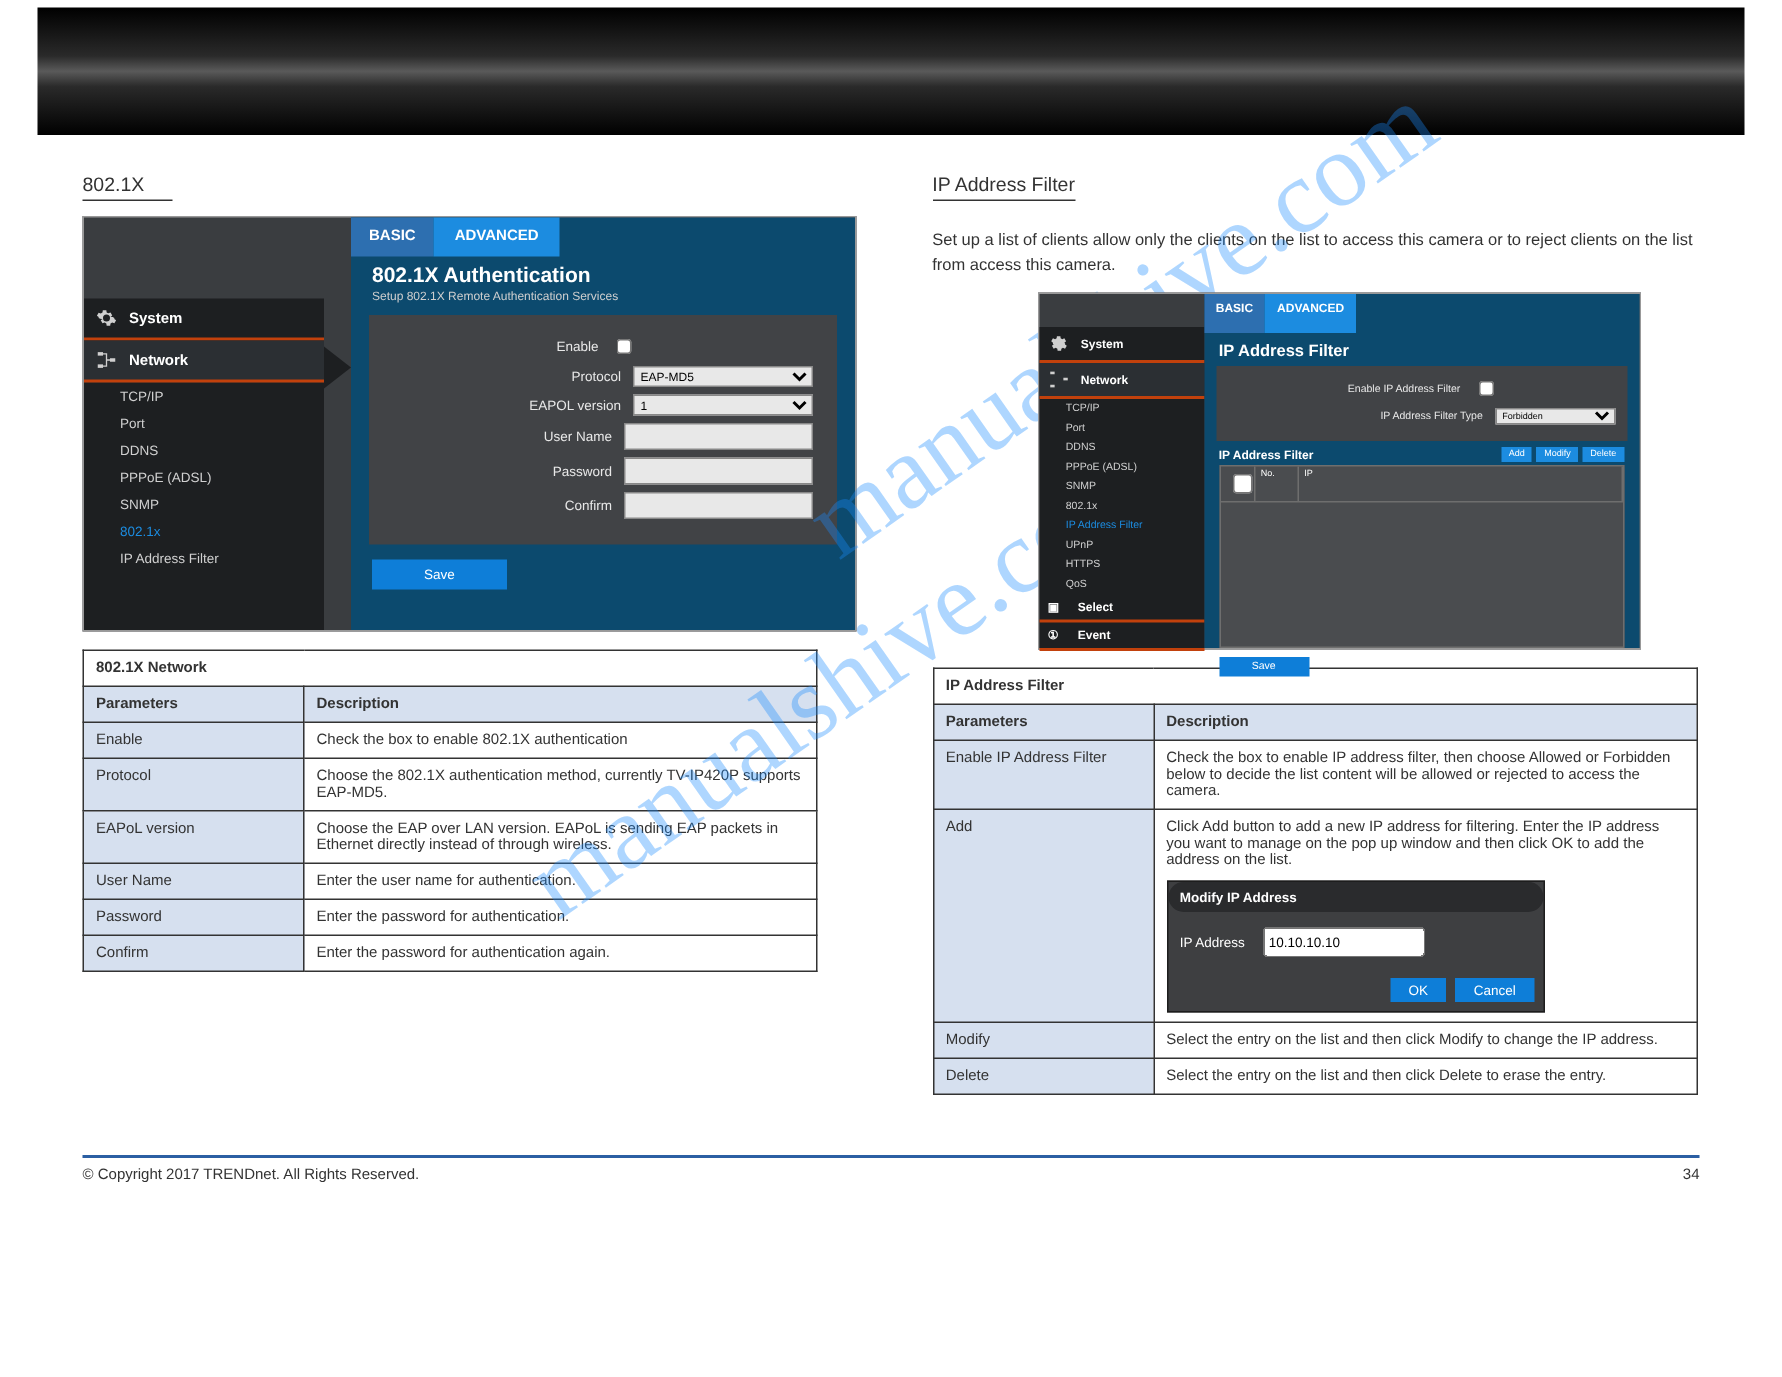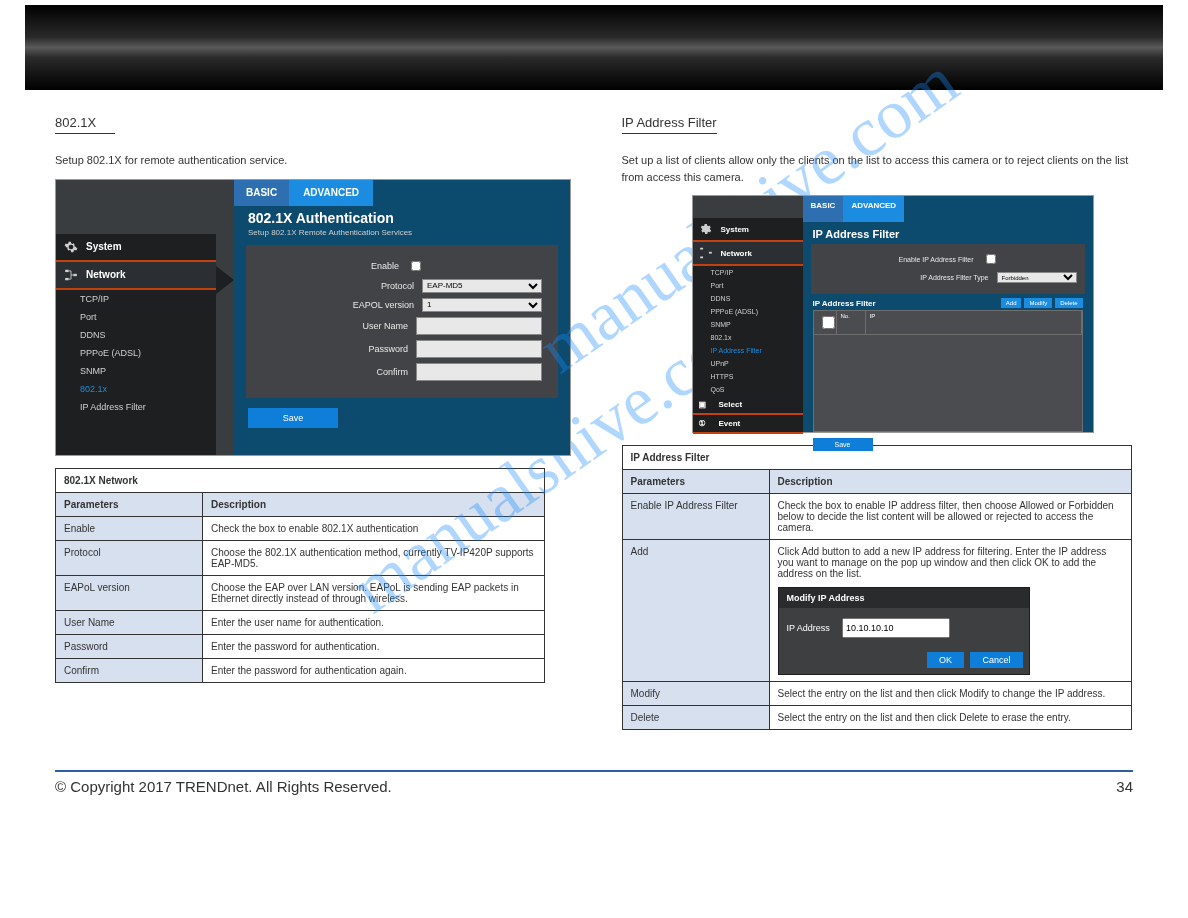--- a/index.html
+++ b/index.html
@@ -63,41 +63,40 @@
 
   
   table.params { border-collapse:collapse; width:490px; margin-top:12px; font-size:10px; }
   table.params.right { width:510px; }
   table.params th, table.params td { border:1px solid #333; padding:6px 8px; text-align:left; vertical-align:top; }
   table.params .lab { background:#d6e0ef; width:130px; }
   table.params .hdr { background:#fff; font-weight:bold; }
   table.params .sub { background:#d6e0ef; font-weight:bold; }
 
   .dlg { background:#3e3f41; border:1px solid #1d1d1d; width:250px; color:#fff; font-size:9px; }
-  .dlg .dh { background:#2a2b2d; padding:5px 8px; font-weight:bold; }
+  .dlg .dh { background:#2a2b2d; padding:5px 8px; font-weight:bold;border-radius:10px; }
   .dlg .db { padding:10px 8px; display:flex; gap:12px; align-items:center; }
   .dlg .db input { width:100px; height:14px; font-size:9px; }
   .dlg .df { padding:4px 6px 6px 0; text-align:right; }
   .dlg .df span { display:inline-block; background:#0e7ed8; color:#fff; padding:3px 12px; font-size:9px; margin-left:4px; }
 
   .footer-line { height:2px; background:#2b5fa3; margin:30px 55px 0 55px; }
-  .footer { display:flex; justify-content:space-between; padding:6px 55px 20px 55px; font-size:15px; color:#333;}
+  .footer { display:flex; justify-content:space-between; padding:6px 55px 20px 55px; font-size:10px; color:#333;}
 </style>
 </head>
 <body>
 
 <div class="banner"></div>
 
 <div class="page">
 
   <div class="col col-wrap">
     <span class="wm" style="left:260px; top:300px;">manualshive.com</span>
 
     <div class="sect-head">802.1X</div>
-    <div class="intro">Setup 802.1X for remote authentication service.</div>
 
     <div class="shot left">
       <div class="sidebar">
         <div class="sb-grp">
           <span class="gear-icon"><svg viewBox="0 0 24 24">
                 <path d="M12 8a4 4 0 104 4 4 4 0 00-4-4zm9 4a7 7 0 01-.1 1.1l2.1 1.6-2 3.4-2.5-1a7 7 0 01-1.9 1.1l-.4 2.6h-4l-.4-2.6a7 7 0 01-1.9-1.1l-2.5 1-2-3.4 2.1-1.6A7 7 0 013 12a7 7 0 01.1-1.1L1 9.3l2-3.4 2.5 1a7 7 0 011.9-1.1L7.8 3h4l.4 2.6a7 7 0 011.9 1.1l2.5-1 2 3.4-2.1 1.6A7 7 0 0121 12z"></path>
               </svg></span>
           <span>System</span>
         </div>
         <div class="sb-grp active">

